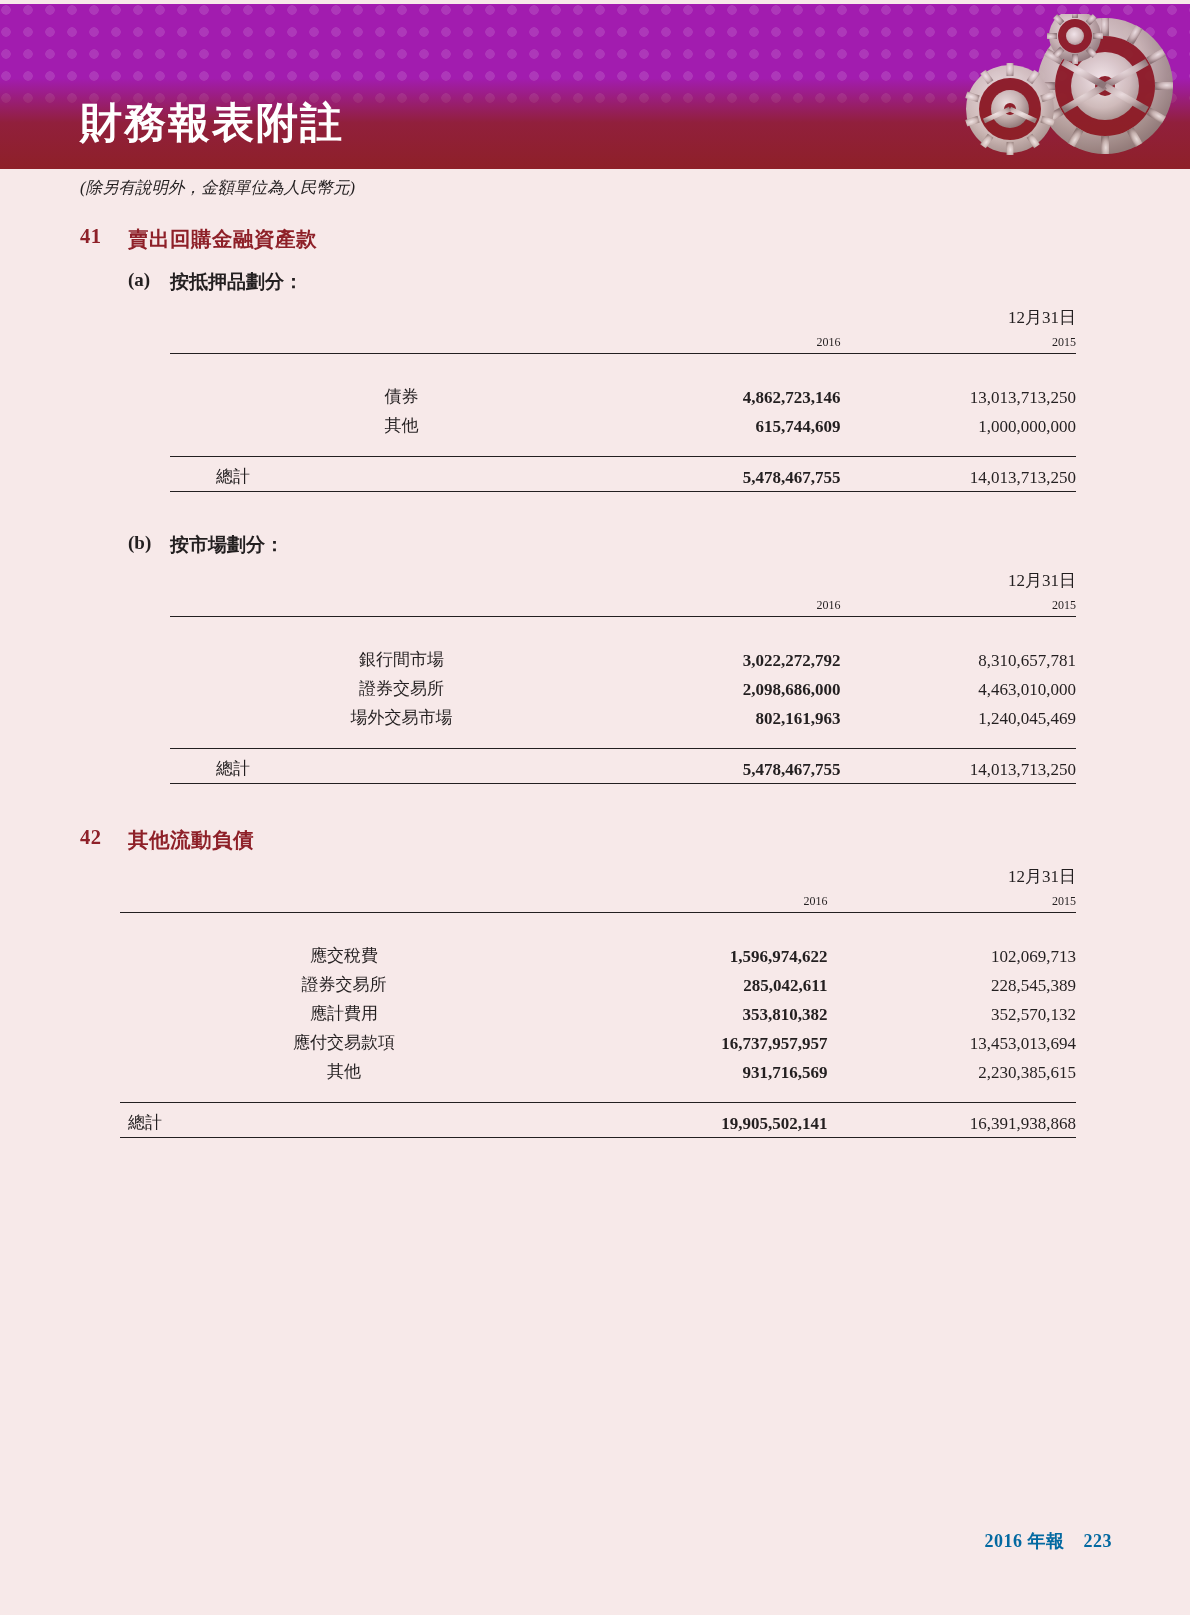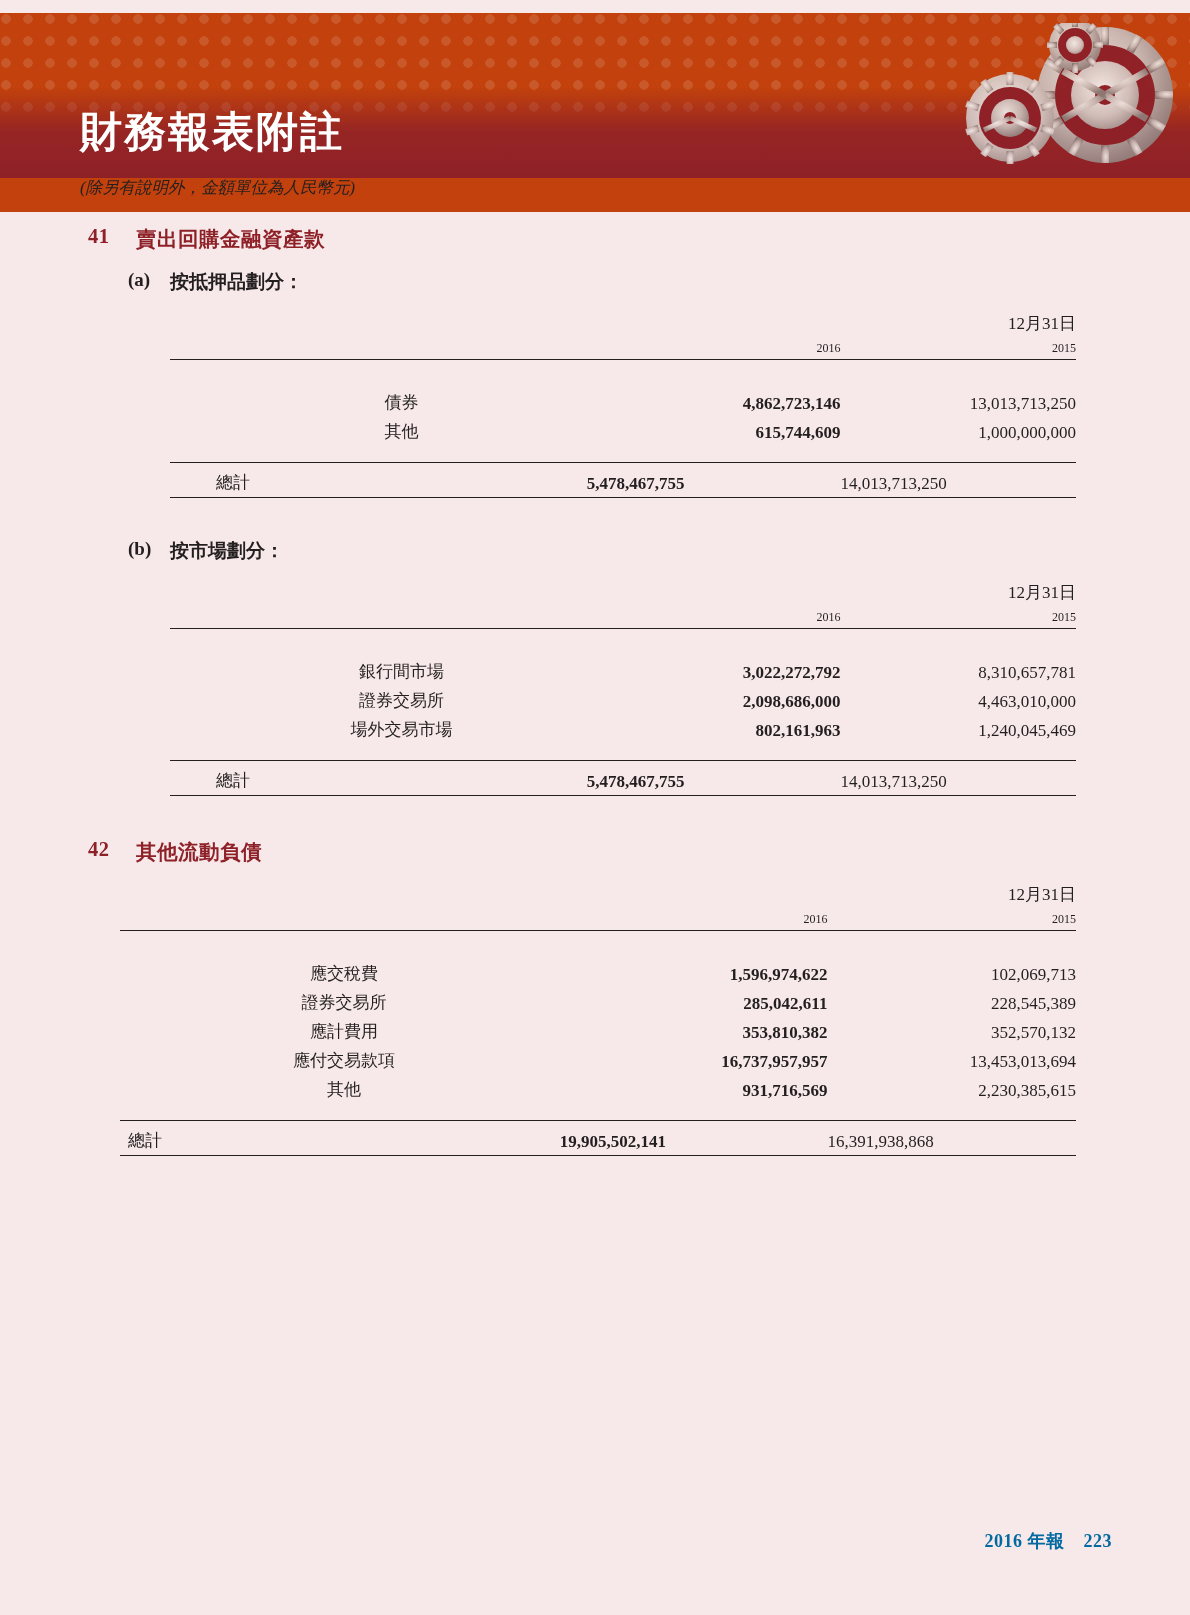--- a/index.html
+++ b/index.html
@@ -12,24 +12,24 @@
     background: #f7e9e9;
     font-family: "Liberation Serif", serif;
     color: #231f20;
     position: relative;
     overflow: hidden;
   }
 
   
   .header-band {
     position: absolute;
-    top: 13px; left: 0;
+    top: 4px; left: 0;
     width: 1190px;
-    height: 199px;
-    background: #c2410c;
+    height: 165px;
+    background: #a21caf;
     overflow: hidden;
   }
   .header-dots {
     position: absolute;
     top: 0; left: 0;
     width: 1190px;
     height: 100px;
     background-image: radial-gradient(circle at 6px 6px, rgba(255,255,255,0.13) 4.5px, rgba(0,0,0,0) 5px);
     background-size: 22px 22px;
     opacity: 0.95;
@@ -81,39 +81,38 @@
     display: flex;
     margin-left: 80px;
     font-weight: bold;
     color: #8e2028;
     font-size: 20.5px;
     letter-spacing: 0.5px;
   }
   .section-num {
     width: 48px;
     flex: 0 0 48px;
-    margin-left: 8px;
   }
   .sub-head {
     display: flex;
     margin-left: 128px;
     margin-top: 16px;
     font-weight: bold;
     font-size: 19px;
     color: #231f20;
   }
   .sub-letter {
     width: 42px;
     flex: 0 0 42px;
   }
 
   
   table.fin {
     border-collapse: collapse;
-    margin-top: 14px;
+    margin-top: 8px;
     font-size: 17px;
   }
   table.fin.indent-a { margin-left: 170px; width: 906px; }
   table.fin.indent-b { margin-left: 120px; width: 956px; }
 
   table.fin col.label { width: 46%; }
   table.fin col.v1 { width: 28%; }
   table.fin col.v2 { width: 26%; }
 
   table.fin td, table.fin th {
@@ -157,21 +156,21 @@
     text-align: right;
     font-variant-numeric: tabular-nums;
   }
   tr.data td.num.bold { font-weight: bold; }
   tr.total td.label {
     text-align: left;
     padding-left: 46px;
     padding-top: 8px;
   }
   tr.total td.num {
-    text-align: left;
+    text-align: right;
     padding-top: 8px;
   }
   tr.total td.num.bold { font-weight: bold; }
   .top-rule td { border-top: 1.3px solid #231f20; }
   .bottom-rule td { border-bottom: 1.3px solid #231f20; padding-bottom: 8px; }
 
   table.fin.indent-b tr.data td.label,
   table.fin.indent-b tr.total td.label { padding-left: 8px; }
 
   

